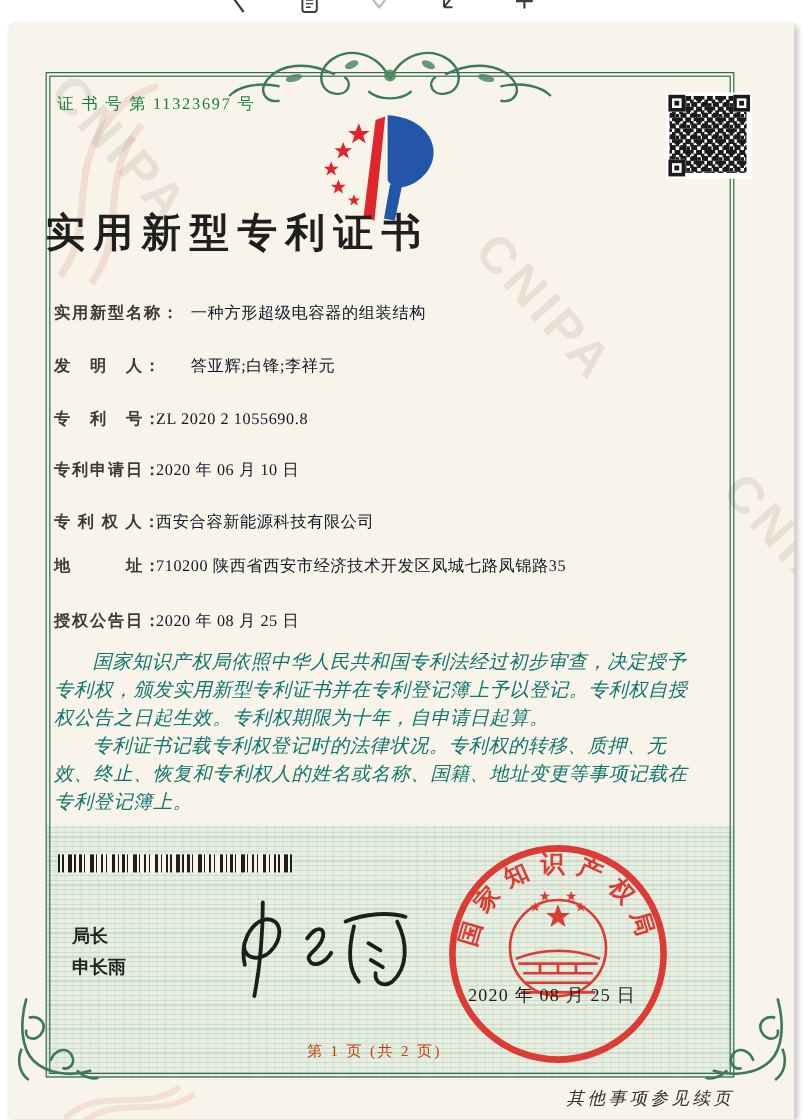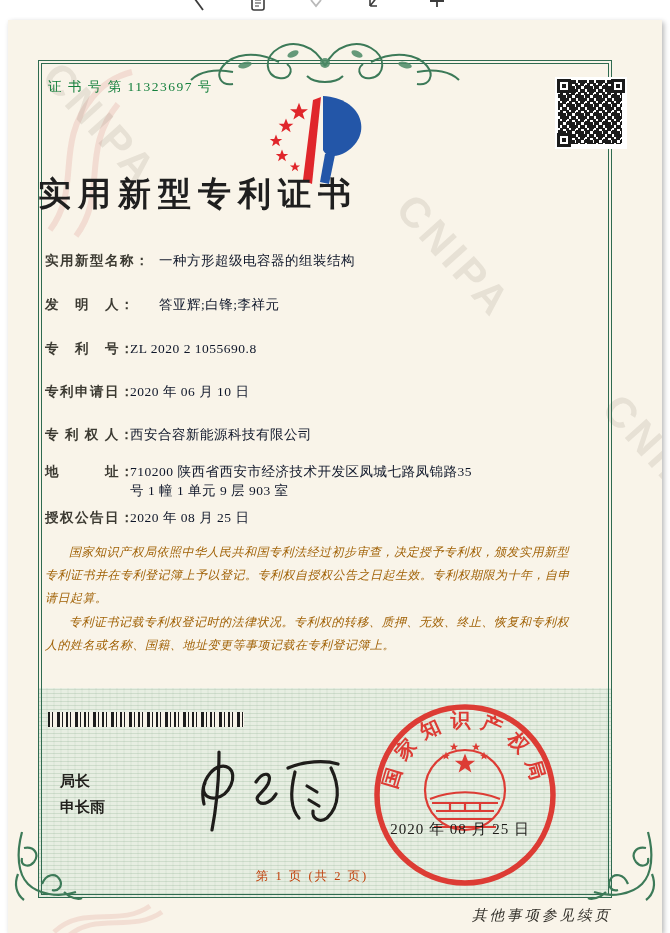--- a/index.html
+++ b/index.html
@@ -50,21 +50,21 @@
     position:absolute;left:30px;top:152px;width:574px;text-align:left;
     font-size:33px;font-weight:bold;letter-spacing:7px;color:#1f1f1f;
   }
   
   .row{position:absolute;left:37px;font-size:13.5px;color:#3c3a32;white-space:nowrap;}
   .row .lab{display:inline-block;letter-spacing:1.5px;font-weight:bold;}
   .row .val{letter-spacing:.5px;color:#0f172a;}
   
   #body-text{
     position:absolute;left:37px;top:521px;width:528px;
-    font-style:italic;font-size:12px;line-height:23.2px;color:#a16207;letter-spacing:.5px;
+    font-style:italic;font-size:16px;line-height:23.2px;color:#0f766e;letter-spacing:.5px;
   }
   #body-text p{margin:0;text-indent:2em;}
   
   #barcode{
     position:absolute;left:40px;top:692px;width:196px;height:15px;
     background:repeating-linear-gradient(90deg,
       #1d1d1d 0 2px,#f7f3e8 2px 4px,#1d1d1d 4px 5px,#f7f3e8 5px 9px,
       #1d1d1d 9px 12px,#f7f3e8 12px 14px,#1d1d1d 14px 15px,#f7f3e8 15px 18px);
   }
   #signer{position:absolute;left:52px;top:748px;font-family:"Liberation Sans","DejaVu Sans",sans-serif;
@@ -202,23 +202,20 @@
   </div>
   <div class="row" style="top:363px">
     <span class="lab" style="width:85px">专利申请日：</span><span class="val">2020 年 06 月 10 日</span>
   </div>
   <div class="row" style="top:406px">
     <span class="lab" style="width:85px">专 利 权 人：</span><span class="val">西安合容新能源科技有限公司</span>
   </div>
   <div class="row" style="top:443px">
     <span class="lab" style="width:85px">地　　　址：</span><span class="val">710200 陕西省西安市经济技术开发区凤城七路凤锦路35</span>
   </div>
-  <div class="row" style="top:462px;left:122px">
-    <span class="val">号 1 幢 1 单元 9 层 903 室</span>
-  </div>
   <div class="row" style="top:489px">
     <span class="lab" style="width:85px">授权公告日：</span><span class="val">2020 年 08 月 25 日</span>
   </div>
 
   <div id="body-text">
     <p>国家知识产权局依照中华人民共和国专利法经过初步审查，决定授予专利权，颁发实用新型专利证书并在专利登记簿上予以登记。专利权自授权公告之日起生效。专利权期限为十年，自申请日起算。</p>
     <p>专利证书记载专利权登记时的法律状况。专利权的转移、质押、无效、终止、恢复和专利权人的姓名或名称、国籍、地址变更等事项记载在专利登记簿上。</p>
   </div>
 
   <div id="barcode"></div>

